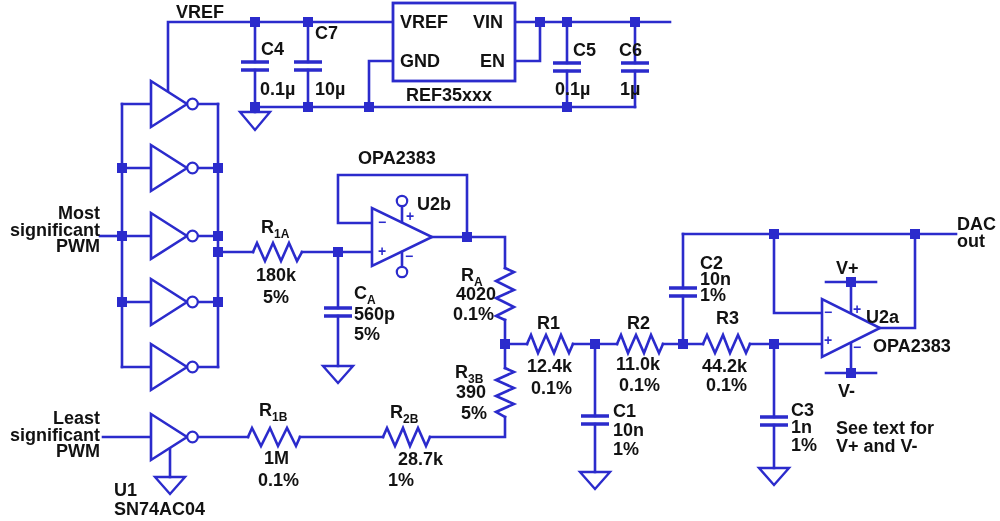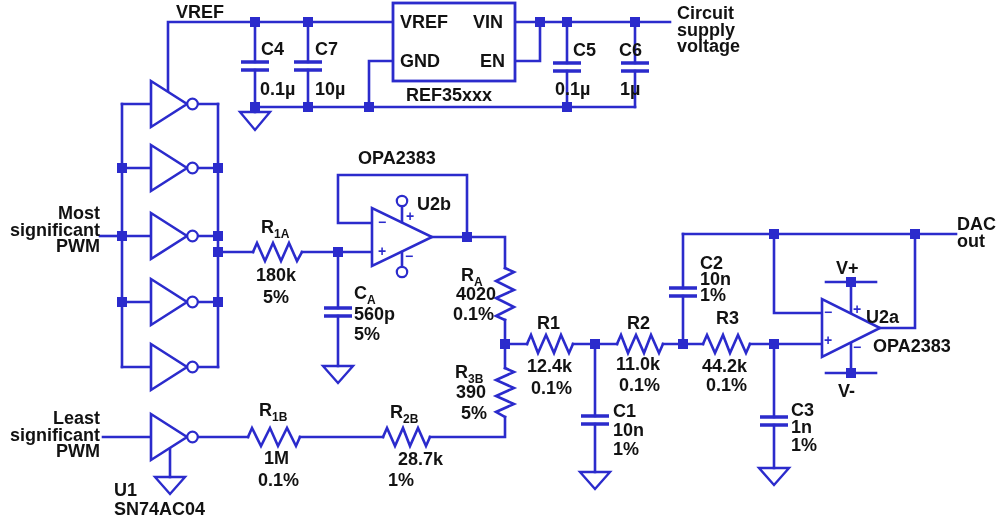--- a/index.html
+++ b/index.html
@@ -216,25 +216,20 @@
     <rect class="sq" x="769" y="339" width="10" height="10"></rect>
     <rect class="sq" x="769" y="229" width="10" height="10"></rect>
     <rect class="sq" x="910" y="229" width="10" height="10"></rect>
     <rect class="sq" x="846" y="277" width="10" height="10"></rect>
     <rect class="sq" x="846" y="368" width="10" height="10"></rect>
   </g>
 </svg>
 
 <div class="lbl" style="left:176px;top:3px">VREF</div>
 
-<div class="lbl blk3" style="left:677px;top:5px">
-  <div>Circuit</div>
-  <div>supply</div>
-  <div>voltage</div>
-</div>
 
 <div class="lbl" style="left:957px;top:216px;line-height:17px">
   <div>DAC</div>
   <div>out</div>
 </div>
 
 <div class="lbl blk3 ctr" style="left:0px;top:205px;width:100px">
   <div>Most</div>
   <div>significant</div>
   <div>PWM</div>
@@ -242,37 +237,41 @@
 
 <div class="lbl blk3 ctr" style="left:0px;top:410px;width:100px">
   <div>Least</div>
   <div>significant</div>
   <div>PWM</div>
 </div>
 
 <div class="lbl" style="left:836px;top:259px">V+</div>
 <div class="lbl" style="left:838px;top:382px">V-</div>
 
+<div class="lbl" style="left:836px;top:420px;line-height:17.5px">
+  <div>See text for</div>
+  <div>V+ and V-</div>
+</div>
 
 <div class="lbl" style="left:400px;top:13px">VREF</div>
 <div class="lbl" style="left:473px;top:13px">VIN</div>
 <div class="lbl" style="left:400px;top:52px">GND</div>
 <div class="lbl" style="left:480px;top:52px">EN</div>
 <div class="lbl" style="left:406px;top:86px">REF35xxx</div>
 
 <div class="lbl" style="left:114px;top:481px">U1</div>
 <div class="lbl" style="left:114px;top:500px">SN74AC04</div>
 <div class="lbl" style="left:417px;top:195px">U2b</div>
 <div class="lbl" style="left:358px;top:149px">OPA2383</div>
 <div class="lbl" style="left:866px;top:308px">U2a</div>
 <div class="lbl" style="left:873px;top:337px">OPA2383</div>
 
 <div class="lbl" style="left:261px;top:40px">C4</div>
 <div class="lbl" style="left:260px;top:80px">0.1µ</div>
-<div class="lbl" style="left:315px;top:40px">C7</div>
+<div class="lbl" style="left:315px;top:24px">C7</div>
 <div class="lbl" style="left:315px;top:80px">10µ</div>
 <div class="lbl" style="left:573px;top:41px">C5</div>
 <div class="lbl" style="left:555px;top:80px">0.1µ</div>
 <div class="lbl" style="left:619px;top:41px">C6</div>
 <div class="lbl" style="left:620px;top:80px">1µ</div>
 
 <div class="lbl" style="left:261px;top:218px"><span>R</span><sub>1A</sub></div>
 <div class="lbl" style="left:256px;top:266px">180k</div>
 <div class="lbl" style="left:263px;top:288px">5%</div>
 <div class="lbl" style="left:354px;top:284px"><span>C</span><sub>A</sub></div>

